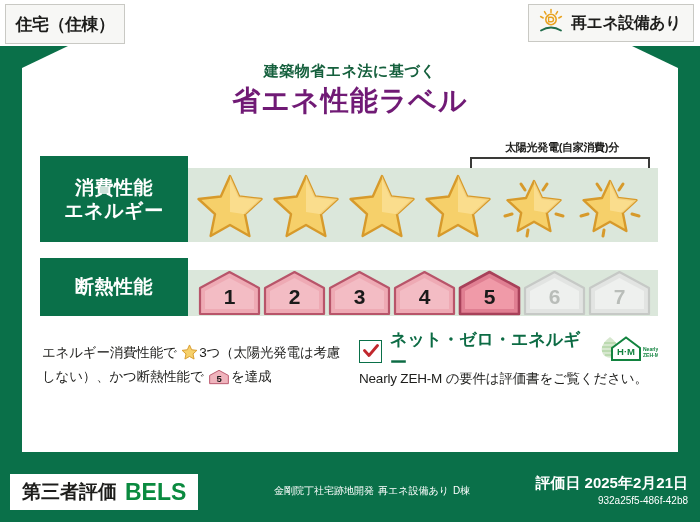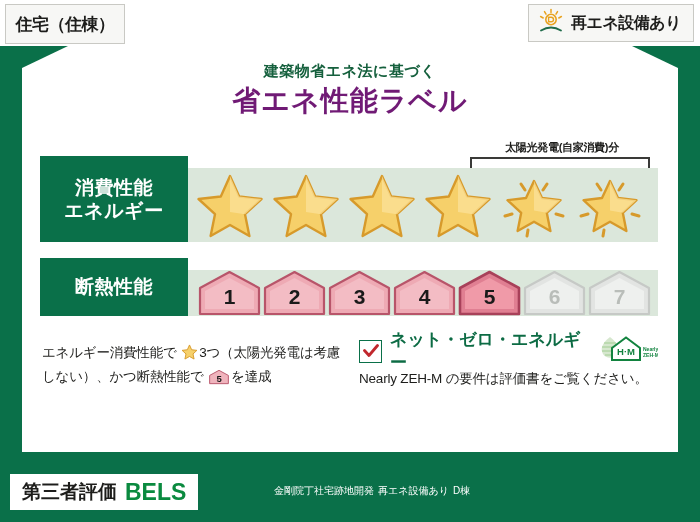--- a/index.html
+++ b/index.html
@@ -358,15 +358,19 @@
   <div class="footer">
     <div class="bels-box">
       <span class="bels-jp">第三者評価</span>
       <span class="bels-en">BELS</span>
     </div>
     <div class="proj">
       <span>金剛院丁社宅跡地開発</span>
       <span>再エネ設備あり</span>
       <span>D棟</span>
     </div>
+    <div class="eval">
+      <div class="d">評価日 2025年2月21日</div>
+      <div class="id">932a25f5-486f-42b8</div>
+    </div>
   </div>
 
 </div>
 
 </body></html>

